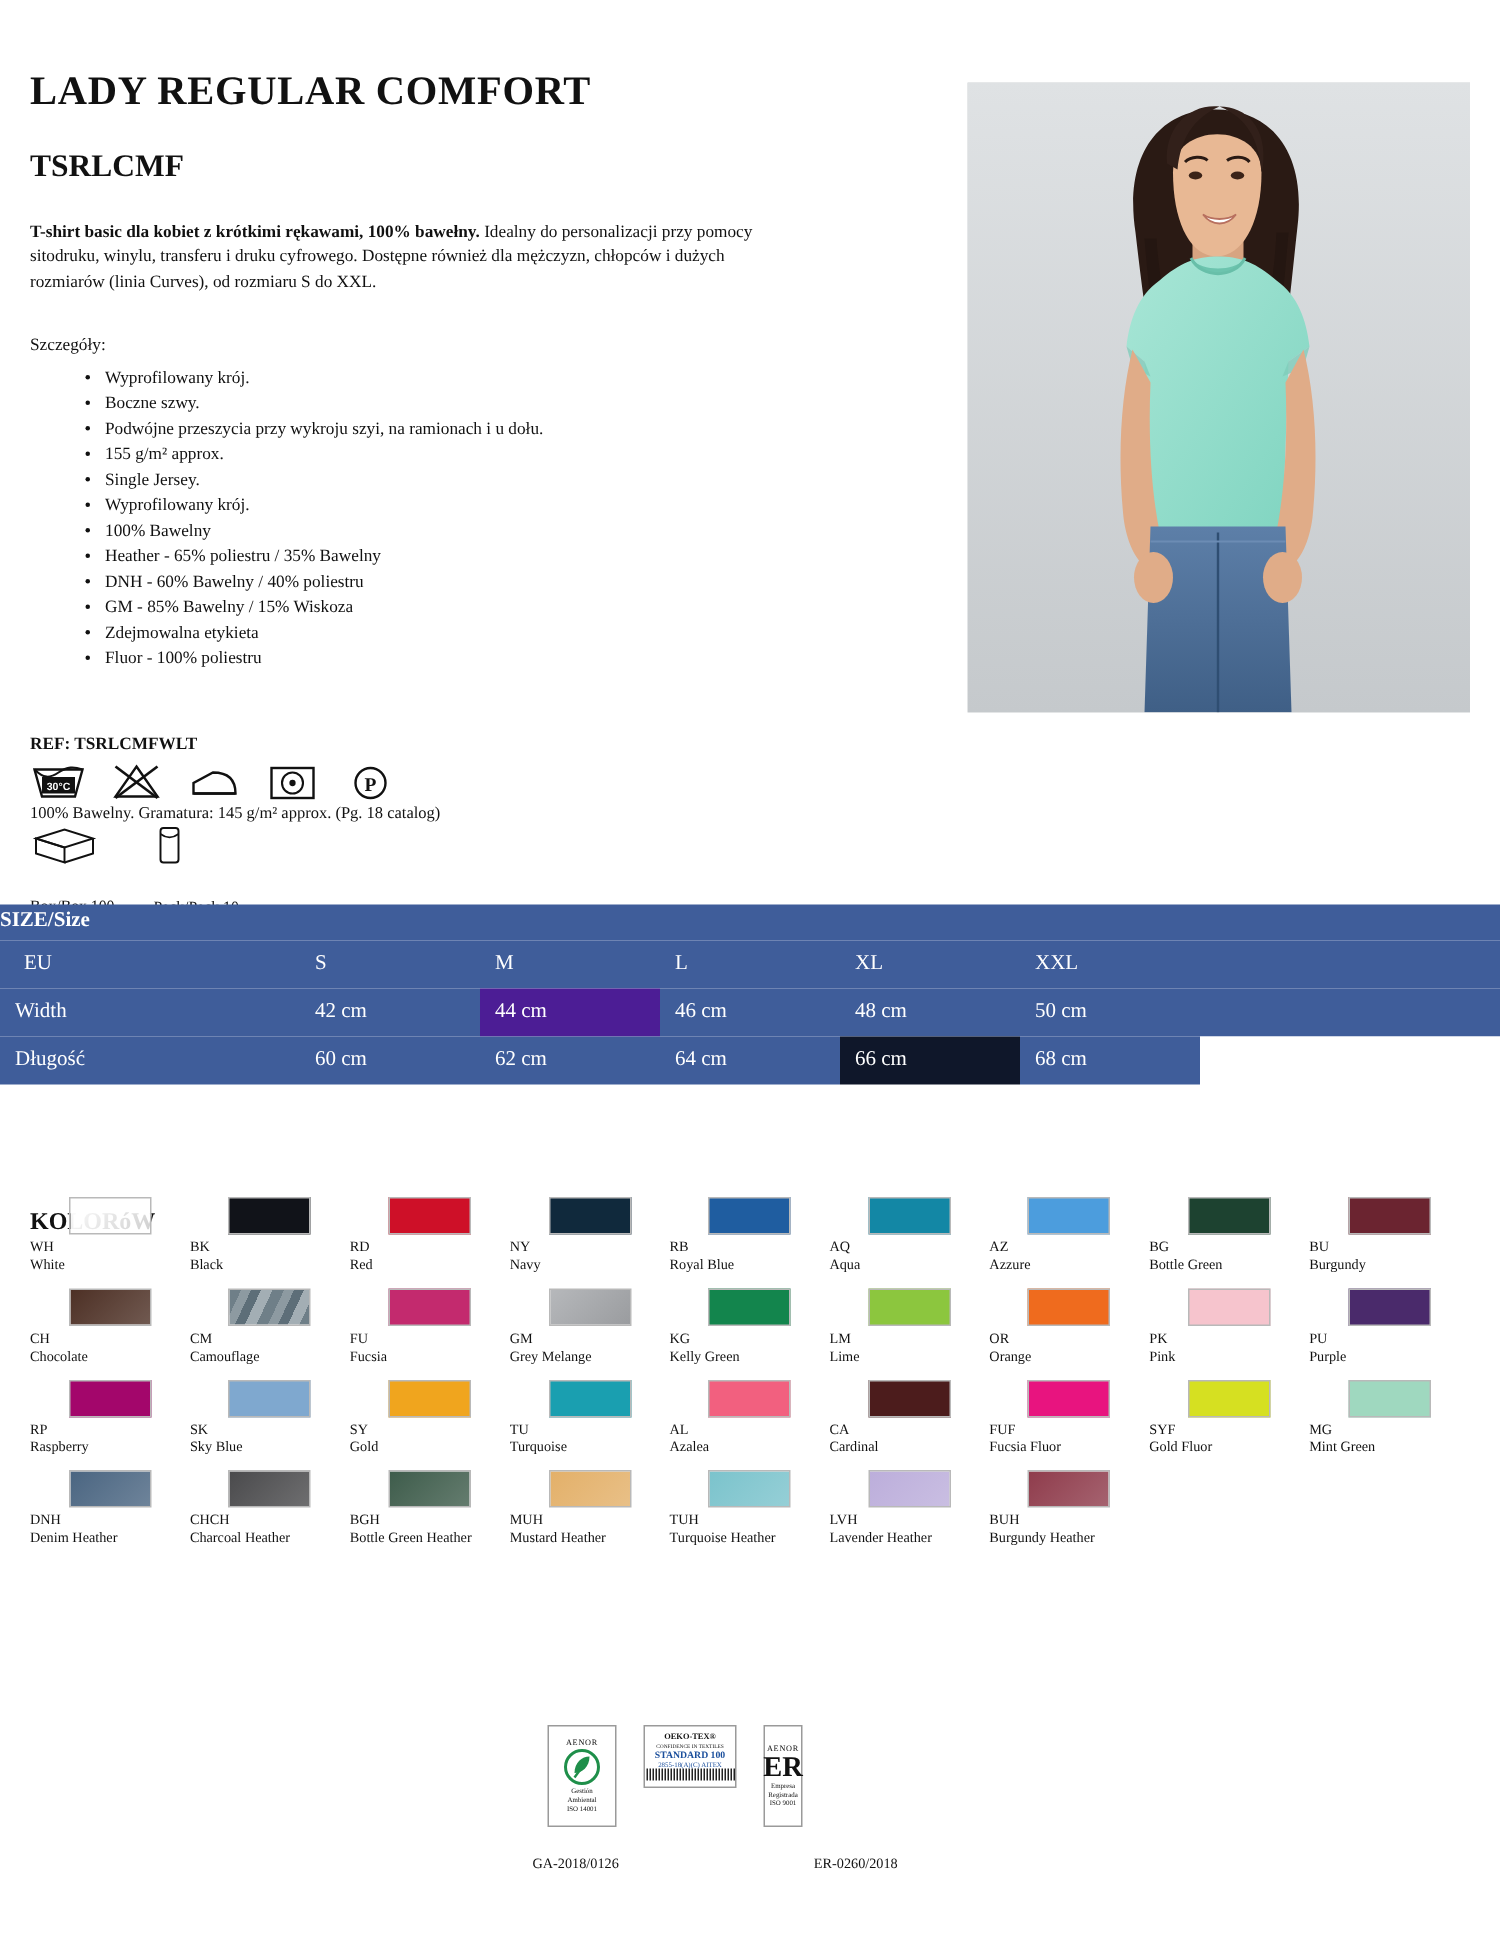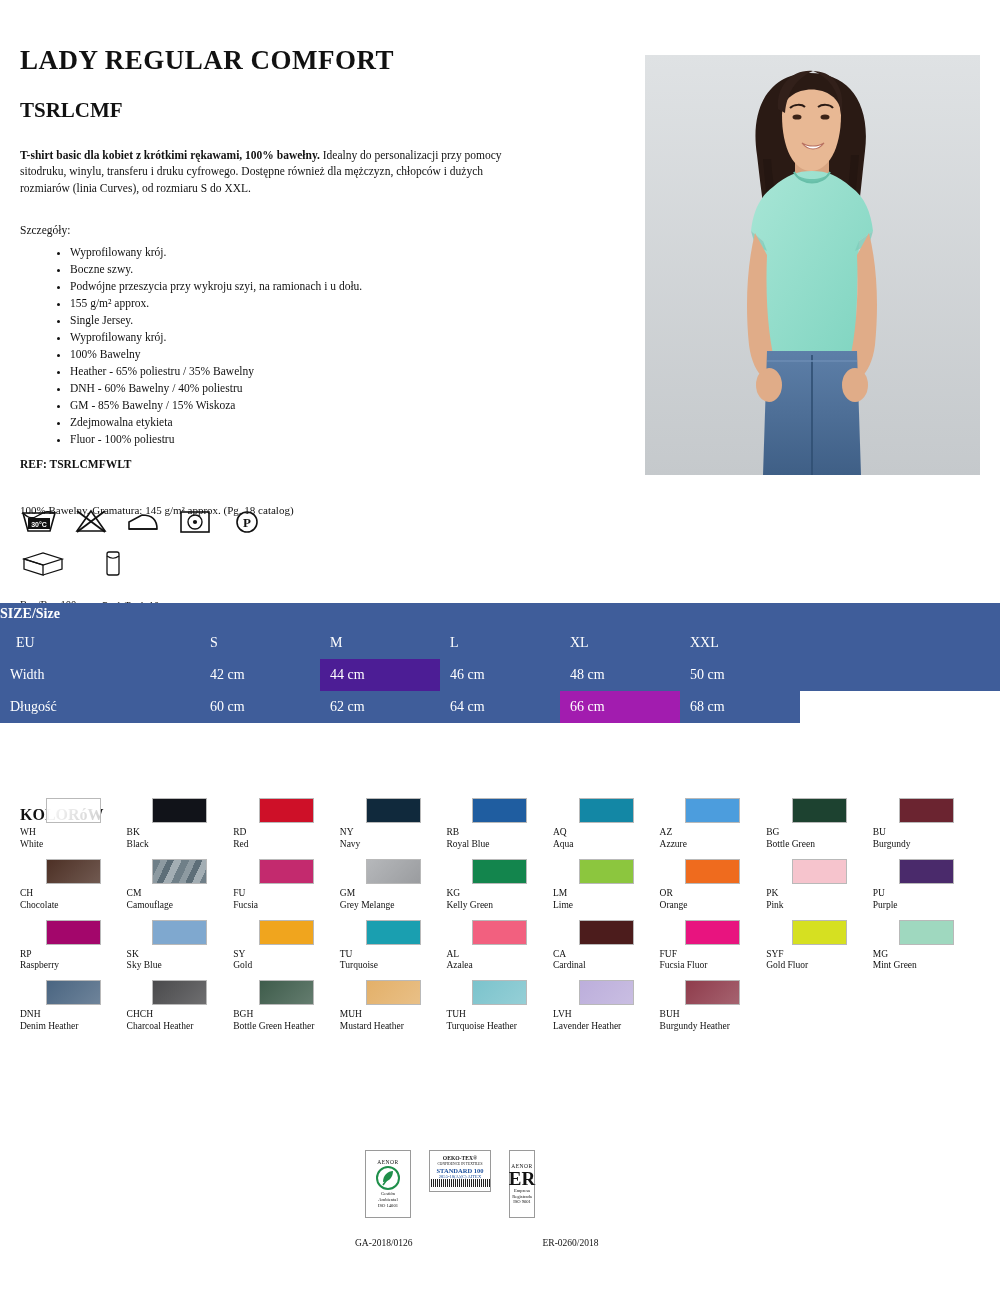--- a/index.html
+++ b/index.html
@@ -29,21 +29,21 @@
   .desc {
     font-size:11.5px; line-height:1.42; margin:0 0 28px 0; width:490px;
   }
   .desc b { font-weight:bold; }
   .details-label { font-size:11.5px; margin:0 0 8px 0; }
   ul.features {
     margin:0 0 0 0; padding-left:50px; list-style:disc;
   }
   ul.features li { font-size:11.5px; line-height:1.48; }
   .ref-line {
-    font-size:11.5px; font-weight:bold; margin-top:10px;
+    font-size:11.5px; font-weight:bold; margin-top:42px;
   }
   .fabric-line { font-size:11px; margin-top:34px; }
 
   
   .care-row {
     position:absolute; left:20px; top:505px; display:flex; align-items:center; gap:14px;
   }
   .care-icon { width:38px; height:30px; position:relative; }
   .care-icon svg { display:block; }
   .pack-row {
@@ -290,21 +290,21 @@
       <td style="background: rgb(63, 93, 154);">46 cm</td>
       <td style="background: rgb(63, 93, 154);">48 cm</td>
       <td style="background: rgb(63, 93, 154);">50 cm</td>
       <td style="background: rgb(63, 93, 154);"></td>
     </tr>
     <tr class="r3">
       <td style="background: rgb(63, 93, 154);">Długość</td>
       <td style="background: rgb(63, 93, 154);">60 cm</td>
       <td style="background: rgb(63, 93, 154);">62 cm</td>
       <td style="background: rgb(63, 93, 154);">64 cm</td>
-      <td style="background: #a21caf;">66 cm</td>
+      <td style="background: #0f172a;">66 cm</td>
       <td style="background: rgb(63, 93, 154);">68 cm</td>
       <td class="tail"></td>
     </tr>
   </tbody>
     </table>
 
   <div class="colors-title">KOLORóW</div>
   <div class="color-grid">
       <div class="color-row">
         <div class="color-cell">

